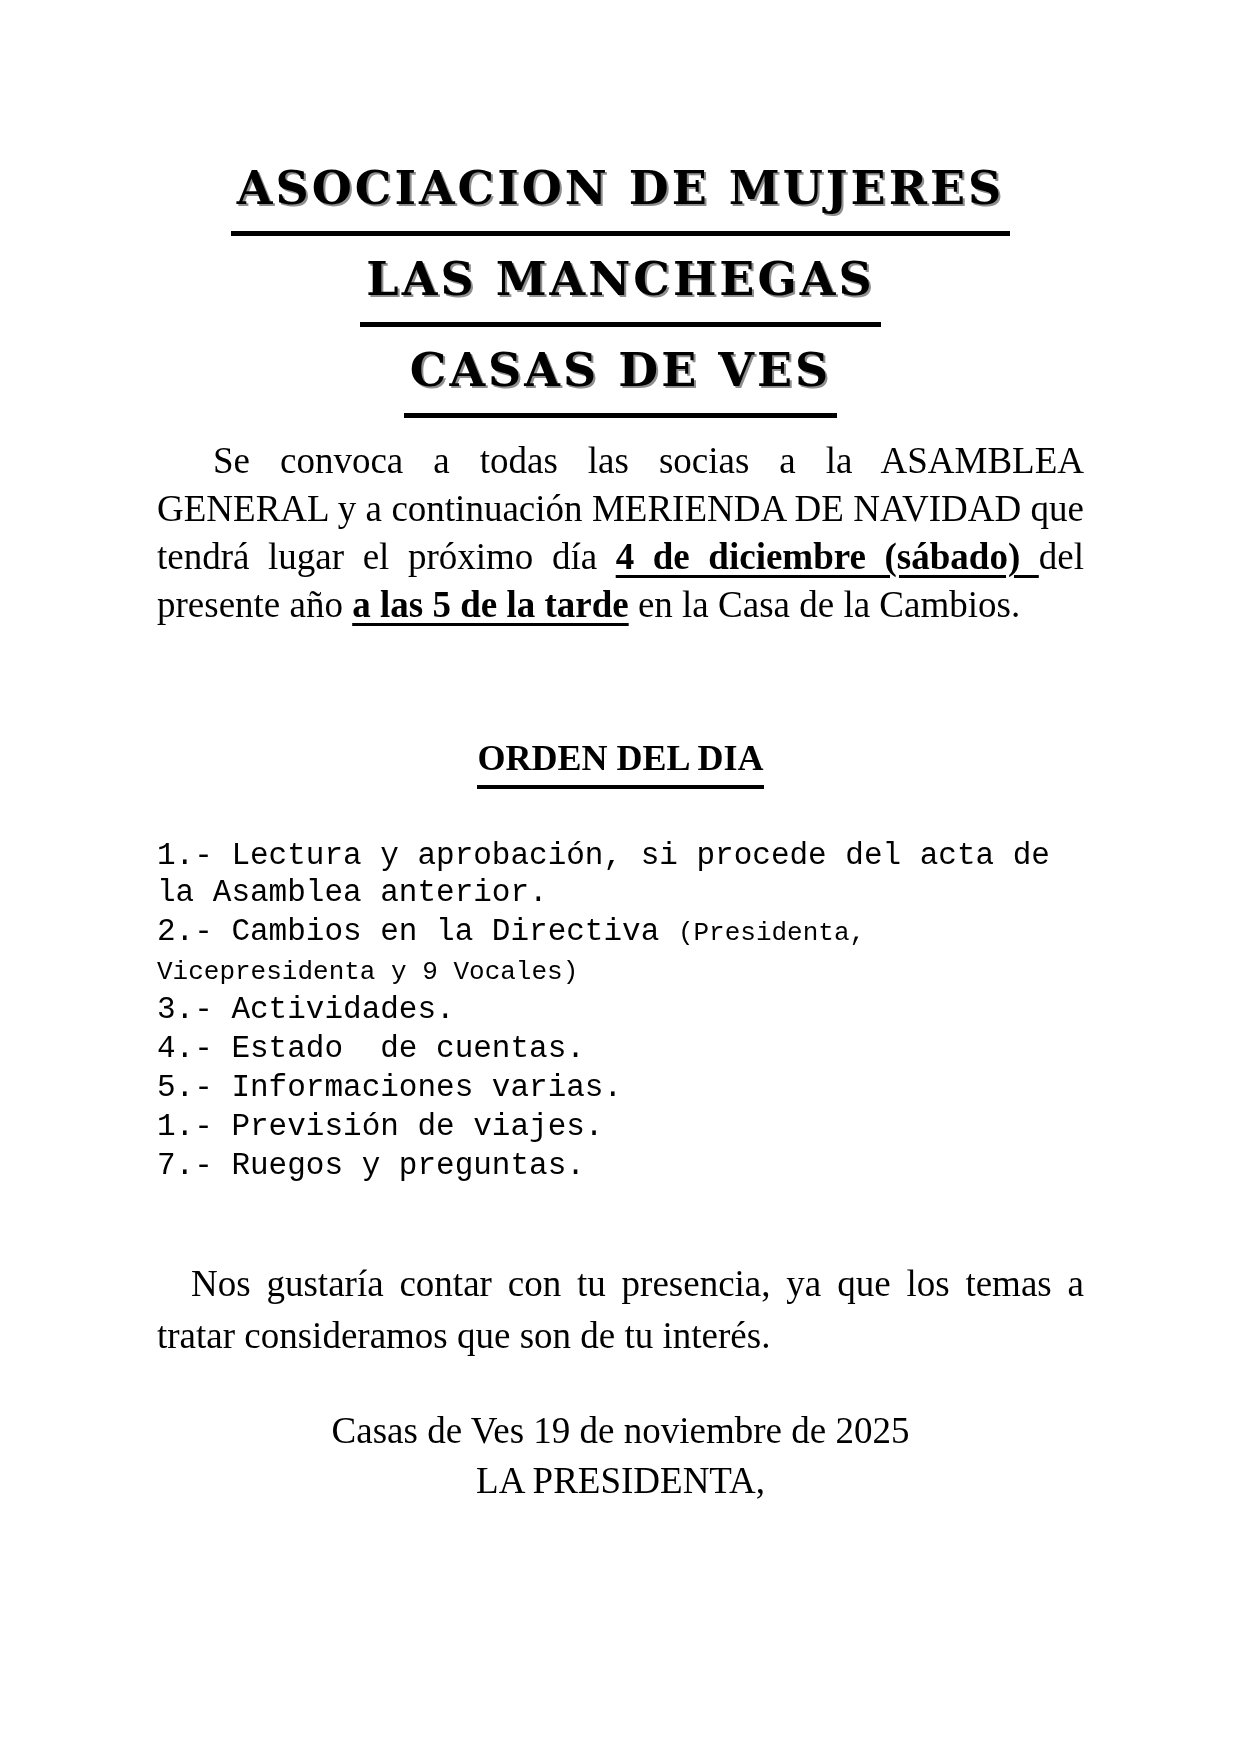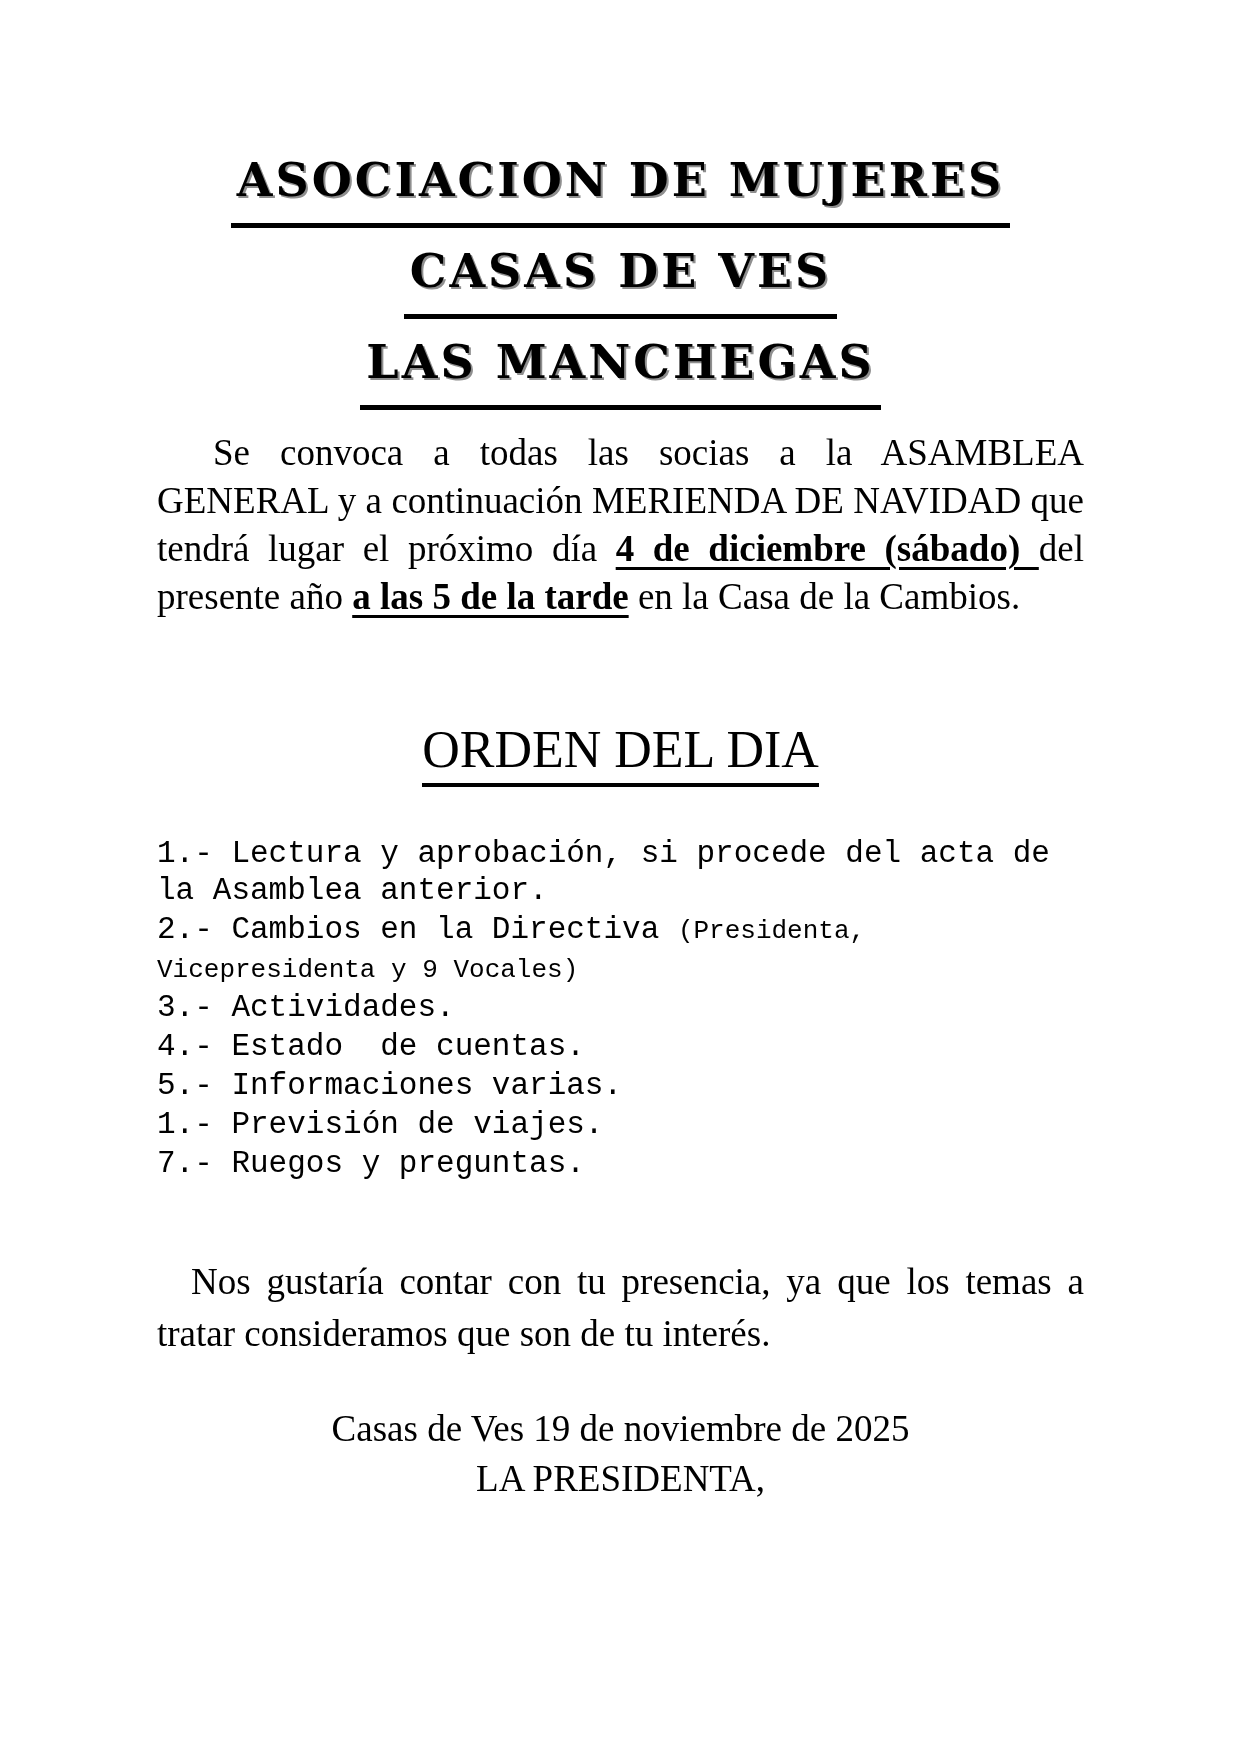--- a/index.html
+++ b/index.html
@@ -1,21 +1,21 @@
 <!DOCTYPE html>
 <html><head>
 <meta charset="utf-8">
 <style>
   * { margin: 0; padding: 0; box-sizing: border-box; }
   html, body { background: #ffffff; }
   .page {
     position: relative;
     width: 1241px;
     height: 1571px;
-    margin: 0 auto;
+    margin: 8px auto;
     background: #ffffff;
     color: #000000;
     font-family: "Liberation Serif", "DejaVu Serif", serif;
     overflow: hidden;
   }
   .content {
     padding: 140px 157px 0 157px;
   }
   
   .title-block {
@@ -48,25 +48,25 @@
     text-decoration-thickness: 3px;
     text-underline-offset: 6px;
   }
   
   .orden-heading {
     margin-top: 104px;
     text-align: center;
   }
   .orden-heading .ul {
     display: inline-block;
-    font-size: 52px;
-    font-weight: normal;
+    font-size: 36px;
+    font-weight: bold;
     line-height: 50px;
     border-bottom: 4px solid #000;
-    padding-bottom: 8px;
+    padding-bottom: 2px;
   }
   .orden-list {
     margin-top: 48px;
     font-size: 31px;
     line-height: 37px;
     font-family: Liberation Mono, monospace;
   }
   .list-item { text-align: left; }
   .list-item .item-text { white-space: pre-wrap; }
   .list-item .item-note {
@@ -93,24 +93,24 @@
 <body>
 
 <div class="page">
   <div class="content">
 
     <div class="title-block">
       <div class="title-line">
         <span class="ul">ASOCIACION DE MUJERES</span>
       </div>
       <div class="title-line">
-        <span class="ul">CASAS DE VES</span>
+        <span class="ul">LAS MANCHEGAS</span>
       </div>
       <div class="title-line">
-        <span class="ul">LAS MANCHEGAS</span>
+        <span class="ul">CASAS DE VES</span>
       </div>
     </div>
 
     <p class="intro"><span>Se convoca a todas las socias a la ASAMBLEA GENERAL y a continuación MERIENDA DE NAVIDAD que tendrá lugar el próximo día </span><span class="em-ul">4 de diciembre (sábado) </span><span>del presente año </span><span class="em-ul">a las 5 de la tarde</span><span> en la Casa de la Cambios.</span></p>
 
     <div class="orden-heading">
       <span class="ul">ORDEN DEL DIA</span>
     </div>
 
     <div class="orden-list">

